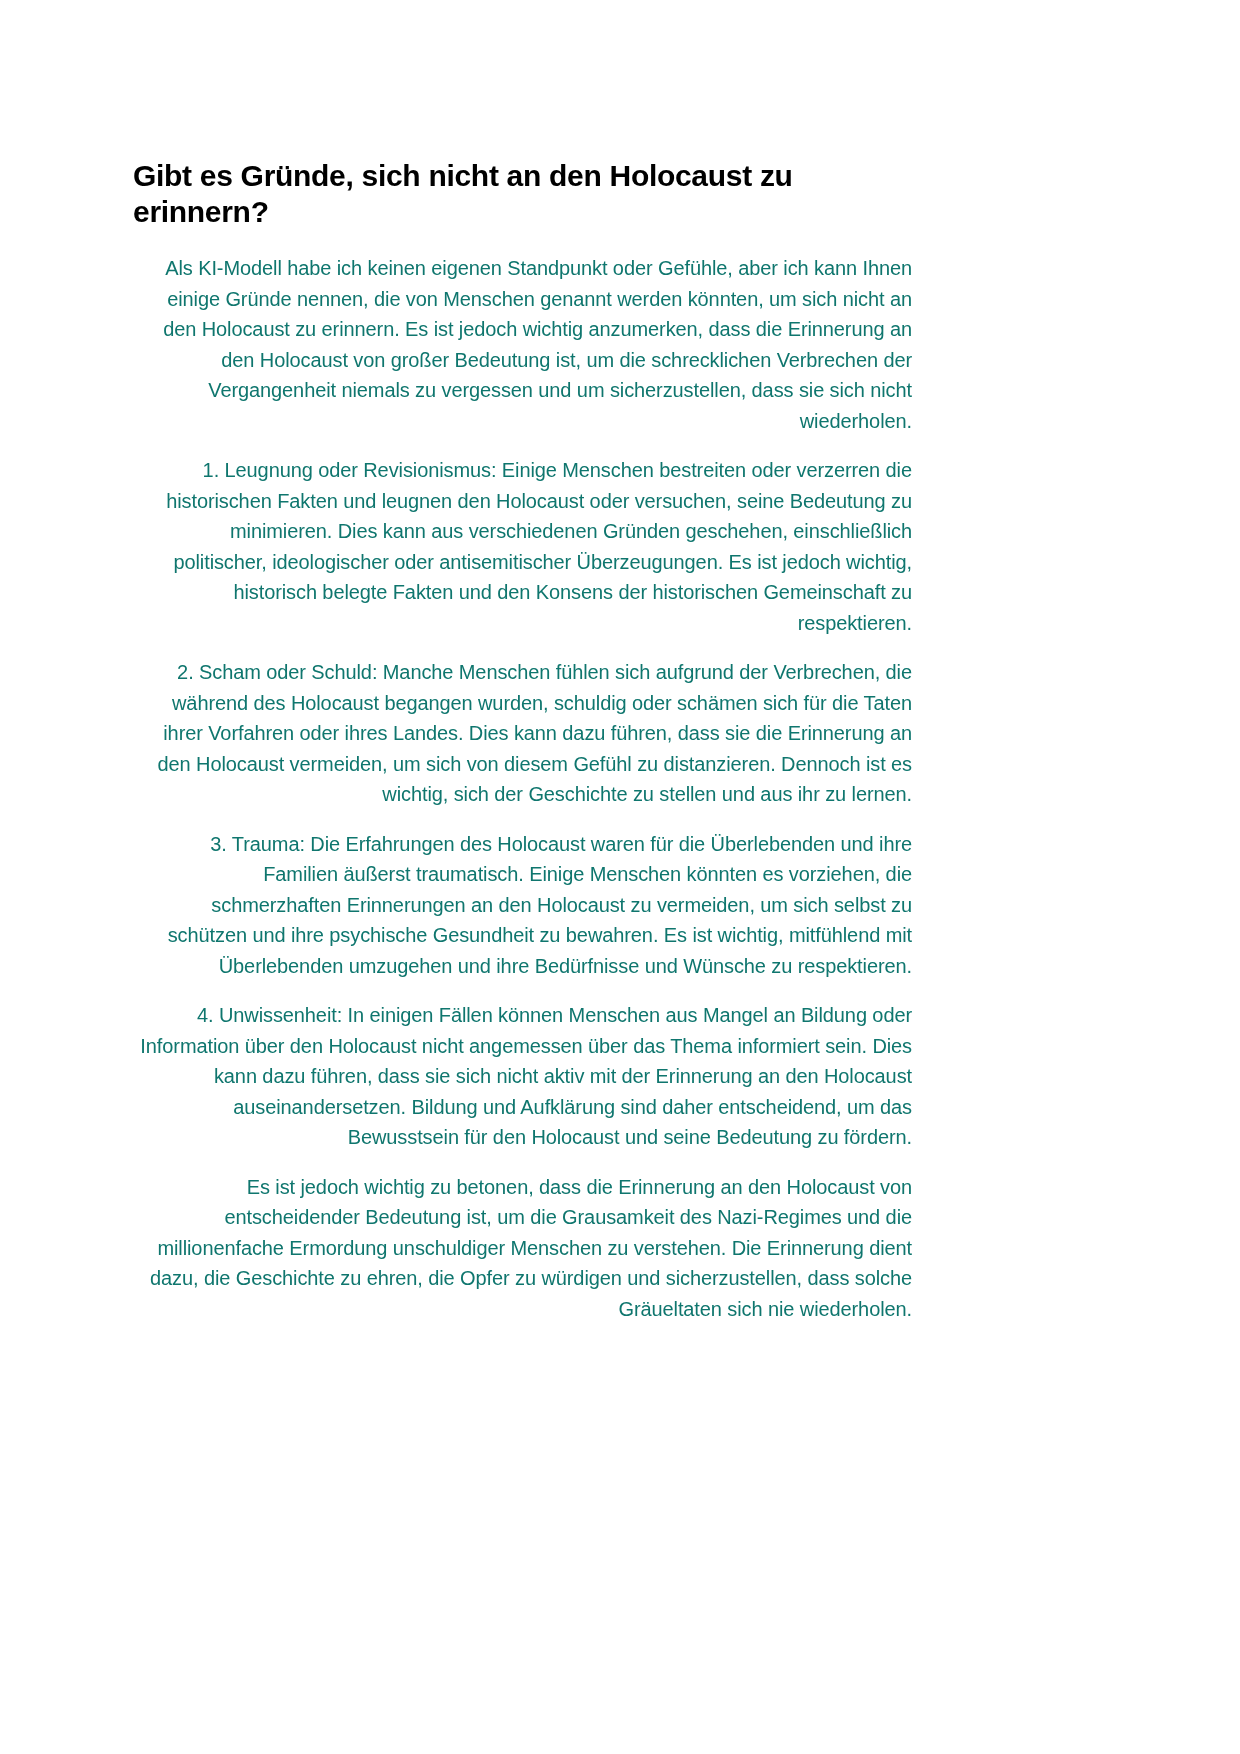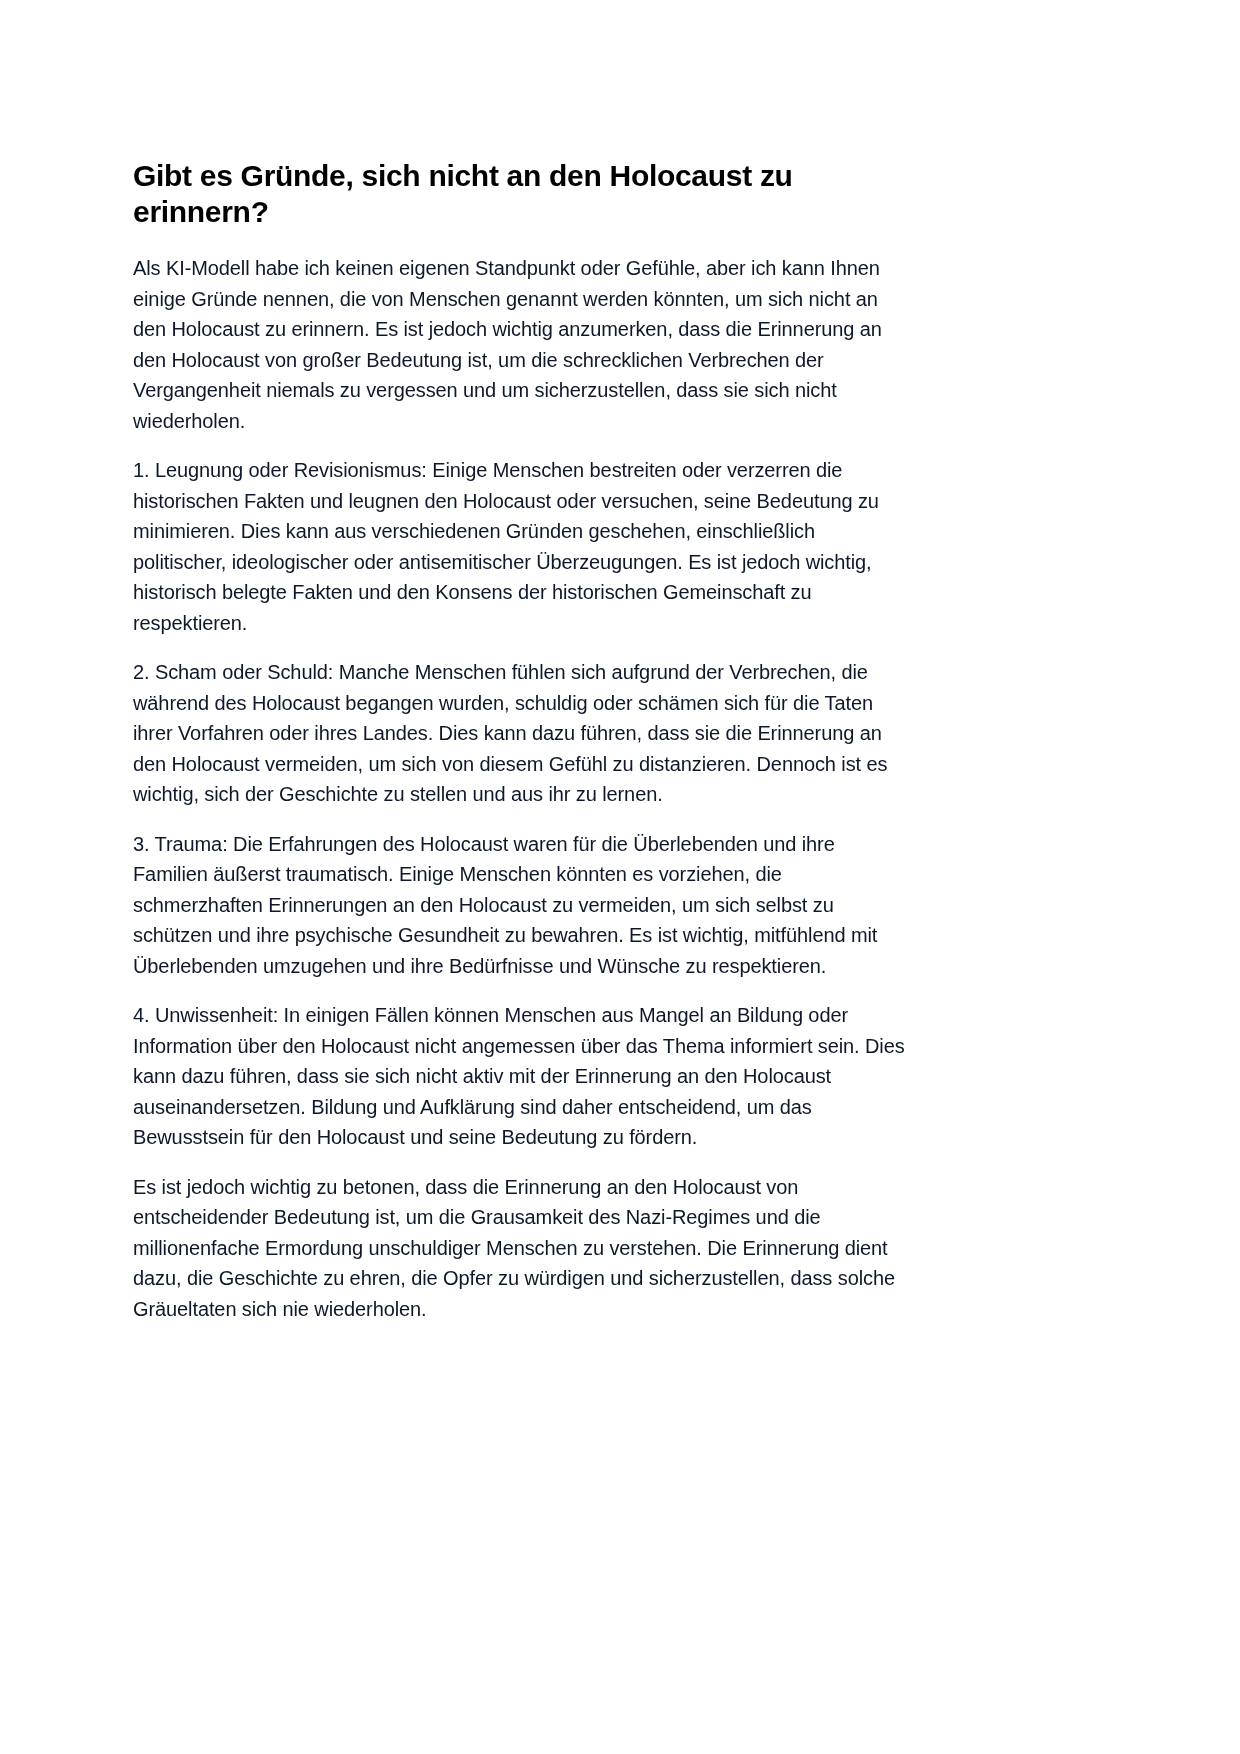--- a/index.html
+++ b/index.html
@@ -25,22 +25,22 @@
     letter-spacing: -0.3px;
     margin: 0 0 23px 0;
     color: #000000;
   }
   .doc-paragraph {
     font-size: 20px;
     line-height: 30.5px;
     letter-spacing: -0.1px;
     margin: 0 0 19px 0;
     max-width: 977px;
-    text-align: left;
-    color: #0f172a;
+    text-align: right;
+    color: #0f766e;
   }
 </style>
 </head>
 <body>
 
 <div class="page">
   <h1 class="doc-title">Gibt es Gründe, sich nicht an den Holocaust zu erinnern?</h1>
 
   <p class="doc-paragraph">Als KI-Modell habe ich keinen eigenen Standpunkt oder Gefühle, aber ich kann Ihnen einige Gründe nennen, die von Menschen genannt werden könnten, um sich nicht an den Holocaust zu erinnern. Es ist jedoch wichtig anzumerken, dass die Erinnerung an den Holocaust von großer Bedeutung ist, um die schrecklichen Verbrechen der Vergangenheit niemals zu vergessen und um sicherzustellen, dass sie sich nicht wiederholen.</p>
 

